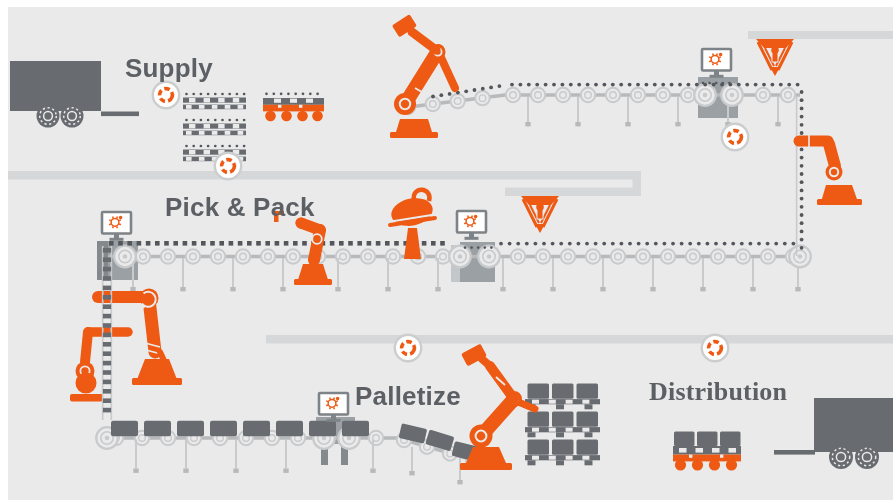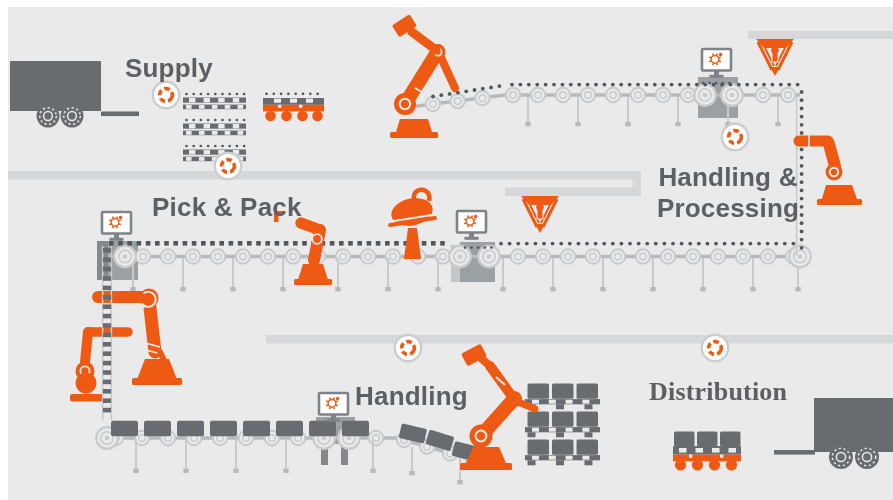--- a/index.html
+++ b/index.html
@@ -768,20 +768,16 @@
           <circle cx="400" cy="348" r="6.4" fill="none" stroke="#ee5a13" stroke-width="3.6" stroke-dasharray="5.5 3" transform="rotate(20 400 348)"></circle>
         </g>
         <g>
           <circle cx="707" cy="348" r="13.2" fill="#fff" stroke="#cbcdcf" stroke-width="2.4"></circle>
           <circle cx="707" cy="348" r="6.4" fill="none" stroke="#ee5a13" stroke-width="3.6" stroke-dasharray="5.5 3" transform="rotate(20 707 348)"></circle>
         </g>
       </g>
 </svg>
 
 <div class="lbl" style="left:117px;top:53px;">Supply</div>
-<div class="lbl" style="left:144px;top:192px;">Pick &amp; Pack</div>
-<div class="lbl lbl-2line" style="left:617px;top:162px;width:206px;">
-  <span>Handling &amp;</span>
-  <span>Processing</span>
-</div>
-<div class="lbl" style="left:347px;top:381px;">Handling</div>
+<div class="lbl" style="left:157px;top:192px;">Pick &amp; Pack</div>
+<div class="lbl" style="left:347px;top:381px;">Palletize</div>
 <div class="lbl" style="left:641px;top:377px;font-family:Liberation Serif, serif;">Distribution</div>
 </div>
 
 </body></html>

